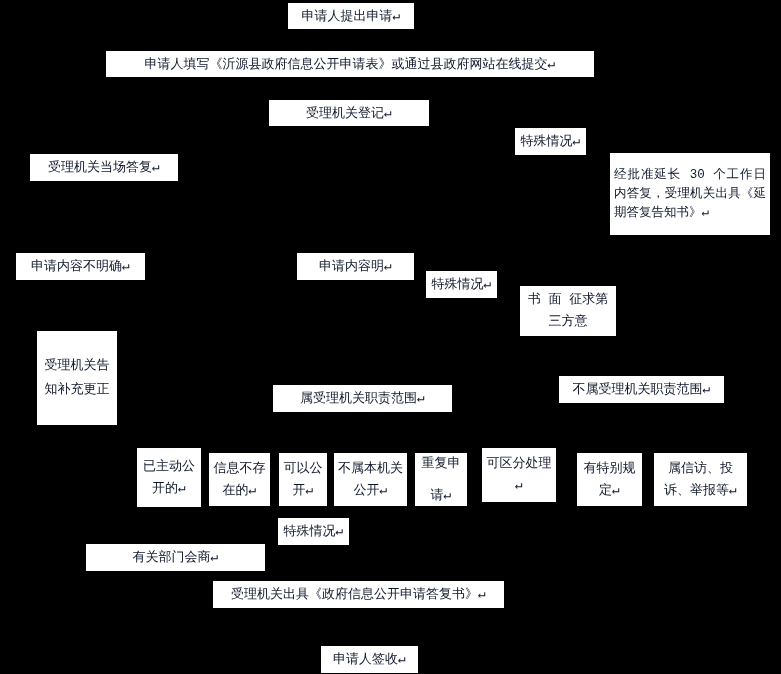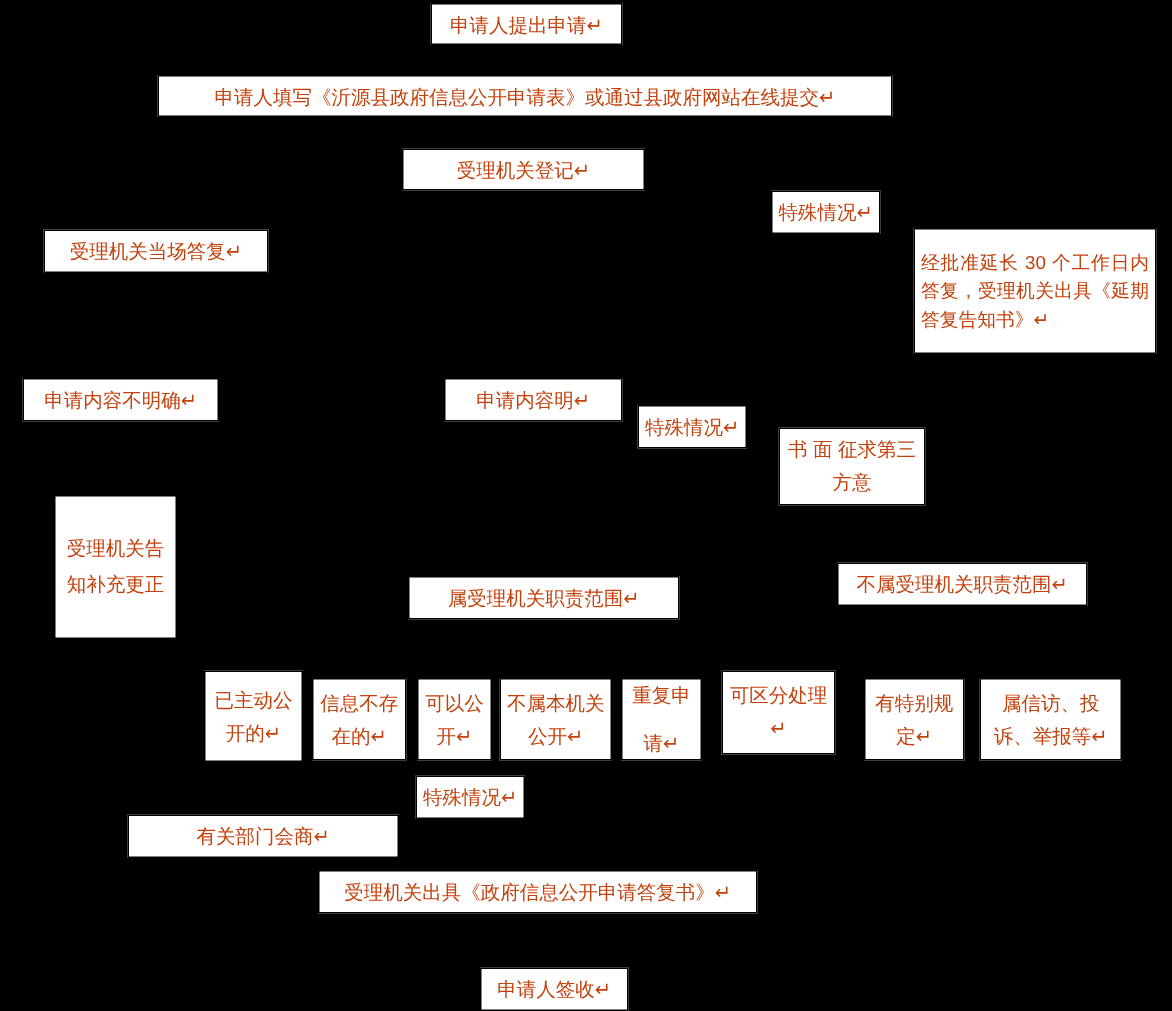--- a/index.html
+++ b/index.html
@@ -11,32 +11,33 @@
     position: relative;
     width: 781px;
     height: 674px;
     background: #000000;
     overflow: hidden;
     font-family: "Liberation Sans", sans-serif;
   }
   .node {
     position: absolute;
     background: #ffffff;
-    color: #c2410c;
+    color: #0f172a;
     border: 1px solid #000000;
     box-sizing: border-box;
     font-size: 13px;
     line-height: 17px;
     text-align: center;
     display: flex;
     align-items: center;
     justify-content: center;
     padding: 2px 4px;
     white-space: pre-wrap;
     word-break: break-all;
+    font-family: Liberation Mono, monospace;
   }
   .node.just {
     text-align: justify;
   }
 </style>
 </head>
 <body>
 
 <div id="canvas">
 

